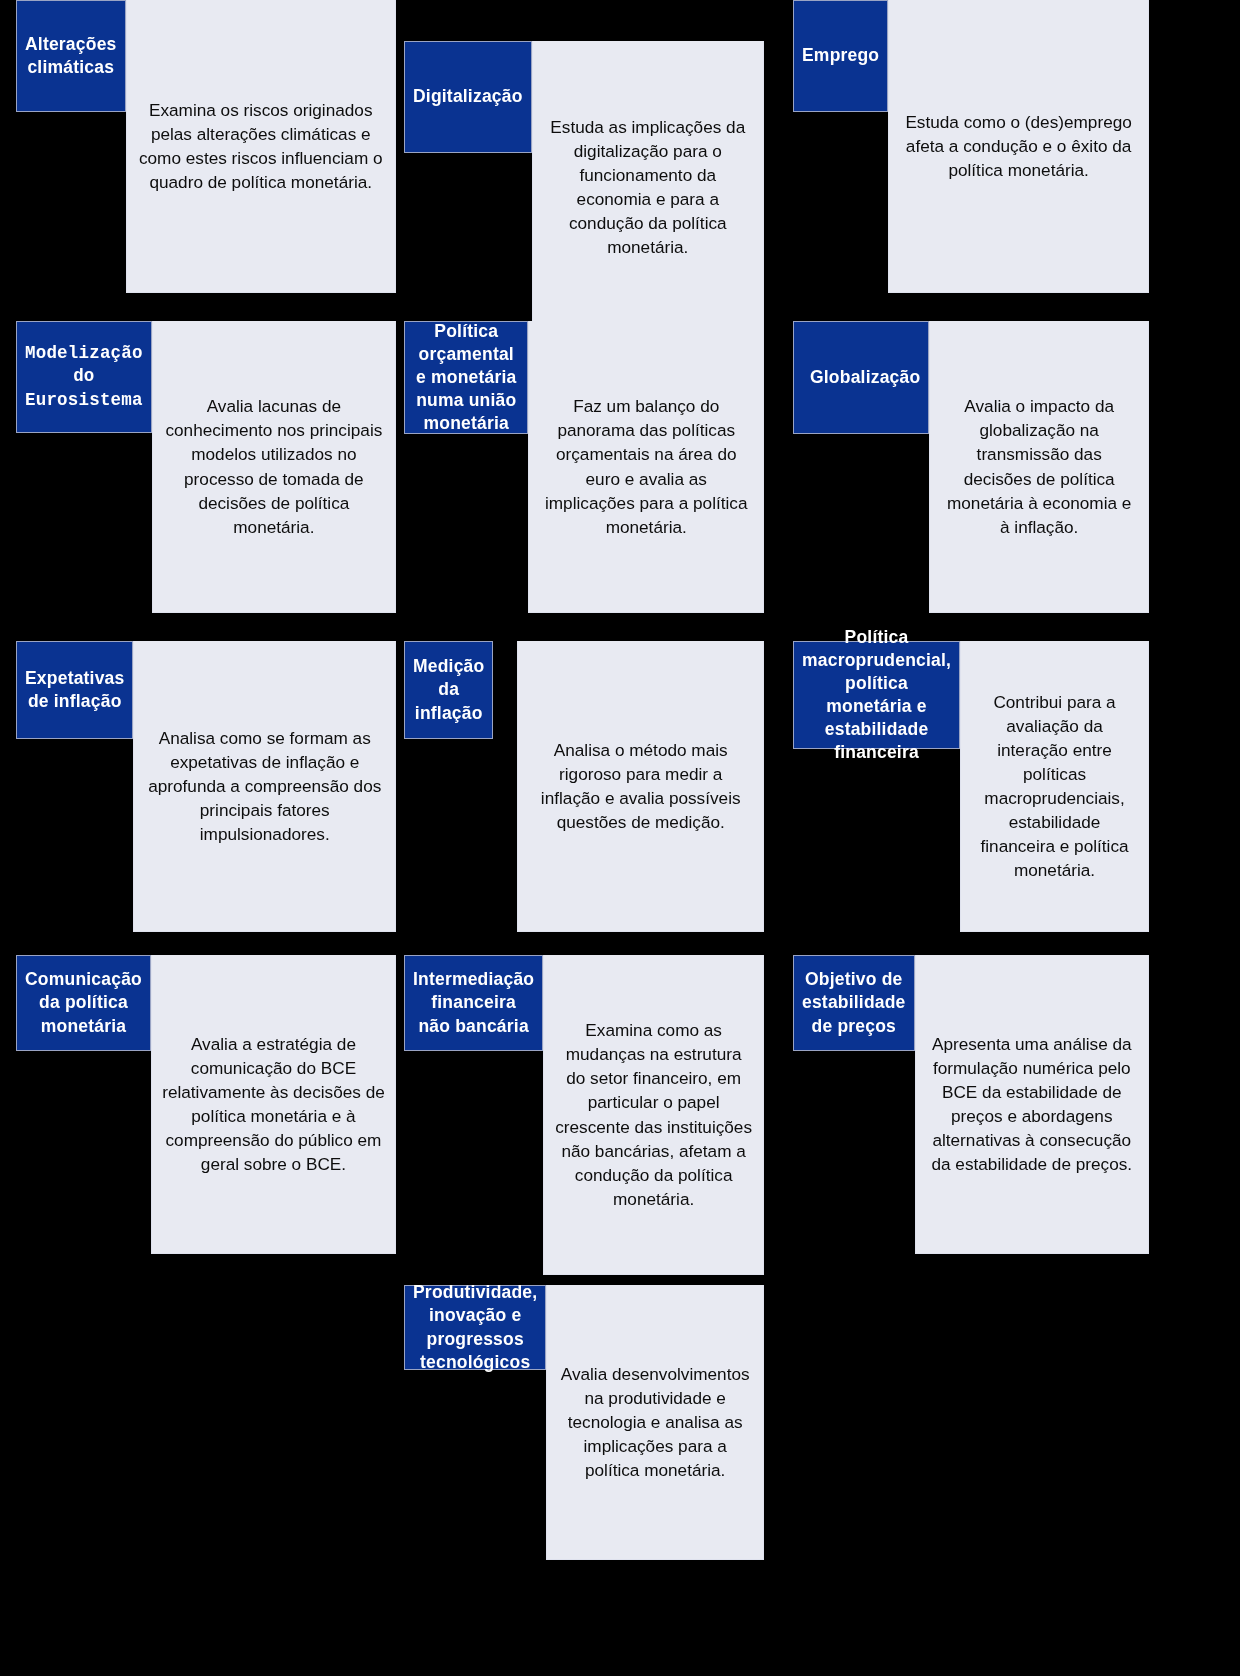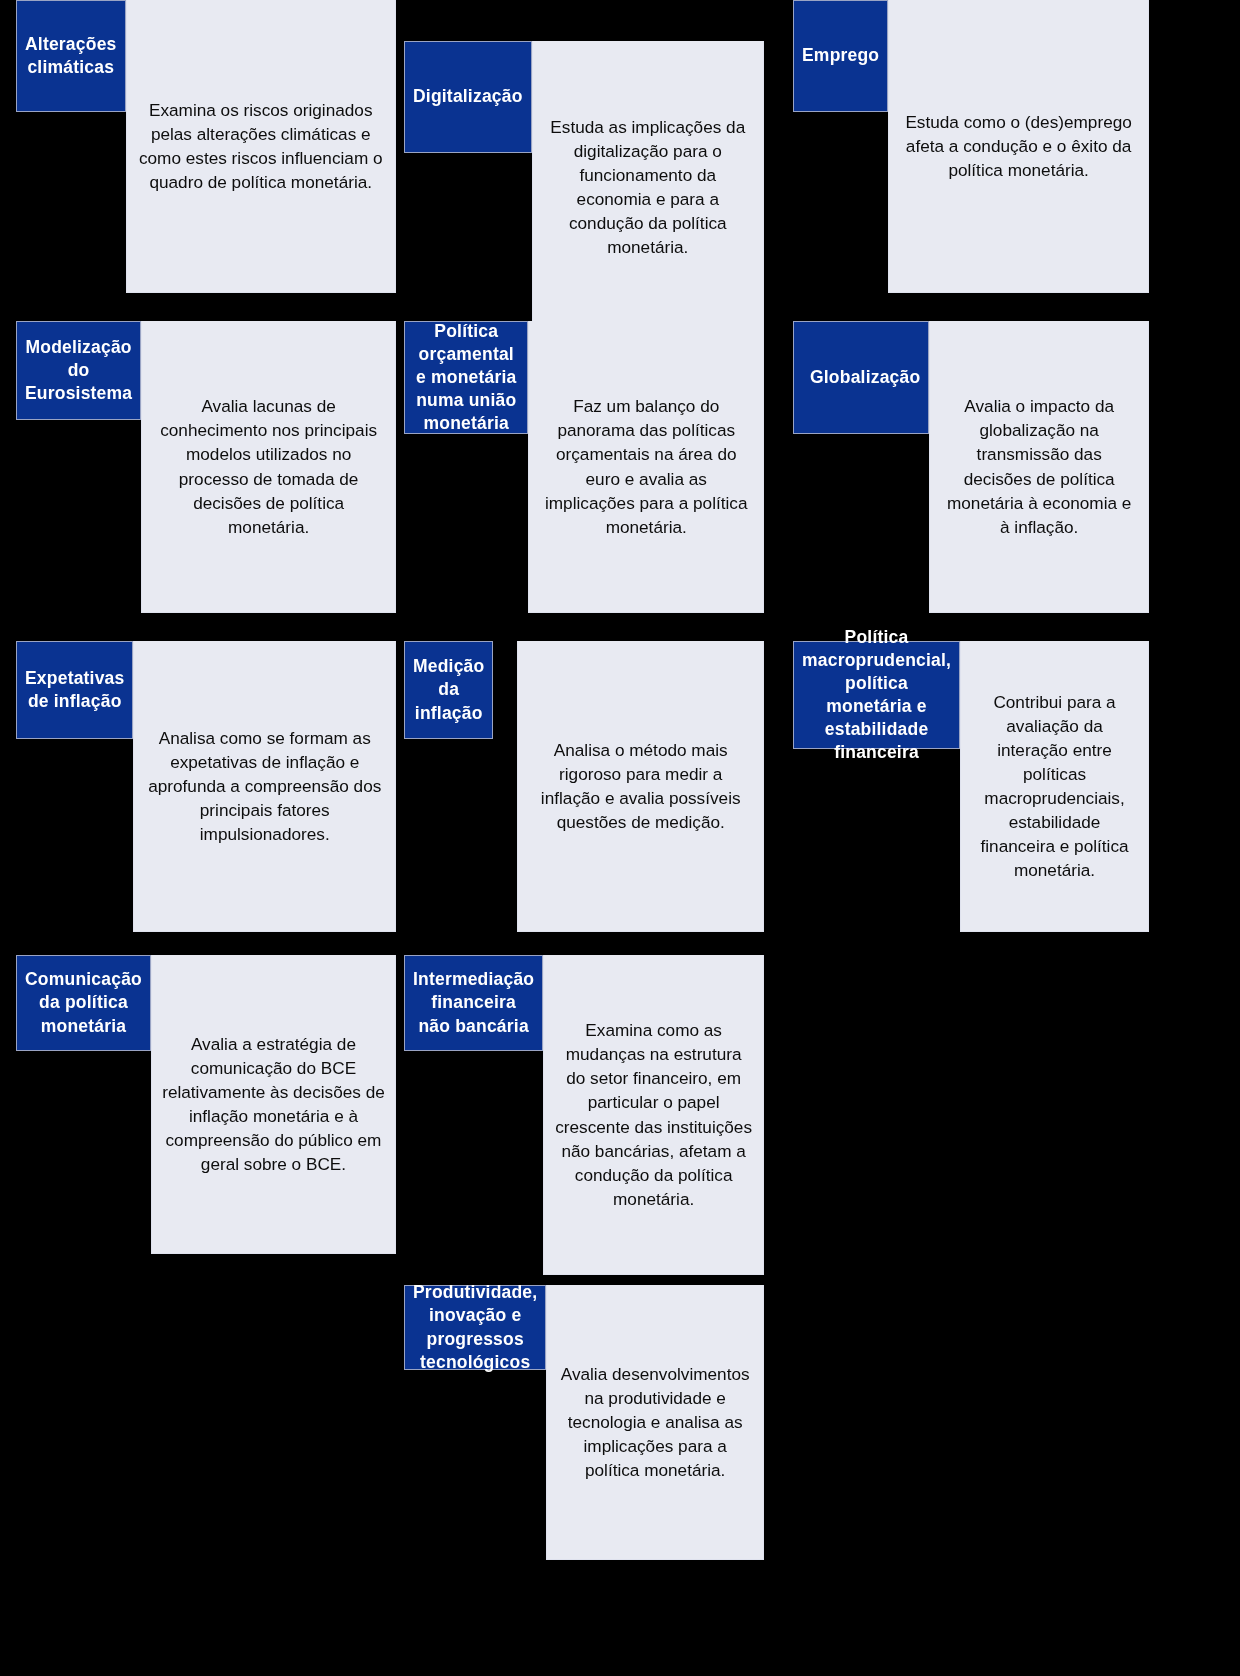--- a/index.html
+++ b/index.html
@@ -89,21 +89,21 @@
   <div class="card" style="left:793px; top:0px; width:356px; height:293px;">
     <div class="card-header" style="height:112px;">
       <span class="card-header-title">Emprego</span>
     </div>
     <div class="card-body">
       <span class="card-body-text">Estuda como o (des)emprego afeta a condução e o êxito da política monetária.</span>
     </div>
   </div>
 
   <div class="card" style="left:16px; top:321px; width:380px; height:292px;">
-    <div class="card-header" style="height:99px;">
+    <div class="card-header" style="height:112px;font-family:Liberation Mono, monospace;">
       <span class="card-header-title">Modelização do Eurosistema</span>
     </div>
     <div class="card-body">
       <span class="card-body-text">Avalia lacunas de conhecimento nos principais modelos utilizados no processo de tomada de decisões de política monetária.</span>
     </div>
   </div>
 
   <div class="card" style="left:404px; top:321px; width:360px; height:292px;">
     <div class="card-header" style="height:113px;">
       <span class="card-header-title">Política orçamental e monetária numa união monetária</span>
@@ -147,33 +147,41 @@
     <div class="card-body">
       <span class="card-body-text">Contribui para a avaliação da interação entre políticas macroprudenciais, estabilidade financeira e política monetária.</span>
     </div>
   </div>
 
   <div class="card" style="left:16px; top:955px; width:380px; height:299px;">
     <div class="card-header" style="height:96px;">
       <span class="card-header-title">Comunicação da política monetária</span>
     </div>
     <div class="card-body">
-      <span class="card-body-text">Avalia a estratégia de comunicação do BCE relativamente às decisões de inflação monetária e à compreensão do público em geral sobre o BCE.</span>
+      <span class="card-body-text">Avalia a estratégia de comunicação do BCE relativamente às decisões de política monetária e à compreensão do público em geral sobre o BCE.</span>
     </div>
   </div>
 
   <div class="card" style="left:404px; top:955px; width:360px; height:320px;">
     <div class="card-header" style="height:96px;">
       <span class="card-header-title">Intermediação financeira não bancária</span>
     </div>
     <div class="card-body">
       <span class="card-body-text">Examina como as mudanças na estrutura do setor financeiro, em particular o papel crescente das instituições não bancárias, afetam a condução da política monetária.</span>
     </div>
   </div>
 
+  <div class="card" style="left:793px; top:955px; width:356px; height:299px;">
+    <div class="card-header" style="height:96px;">
+      <span class="card-header-title">Objetivo de estabilidade de preços</span>
+    </div>
+    <div class="card-body">
+      <span class="card-body-text">Apresenta uma análise da formulação numérica pelo BCE da estabilidade de preços e abordagens alternativas à consecução da estabilidade de preços.</span>
+    </div>
+  </div>
 
   <div class="card" style="left:404px; top:1285px; width:360px; height:275px;">
     <div class="card-header" style="height:85px;">
       <span class="card-header-title">Produtividade, inovação e progressos tecnológicos</span>
     </div>
     <div class="card-body">
       <span class="card-body-text">Avalia desenvolvimentos na produtividade e tecnologia e analisa as implicações para a política monetária.</span>
     </div>
   </div>
 

